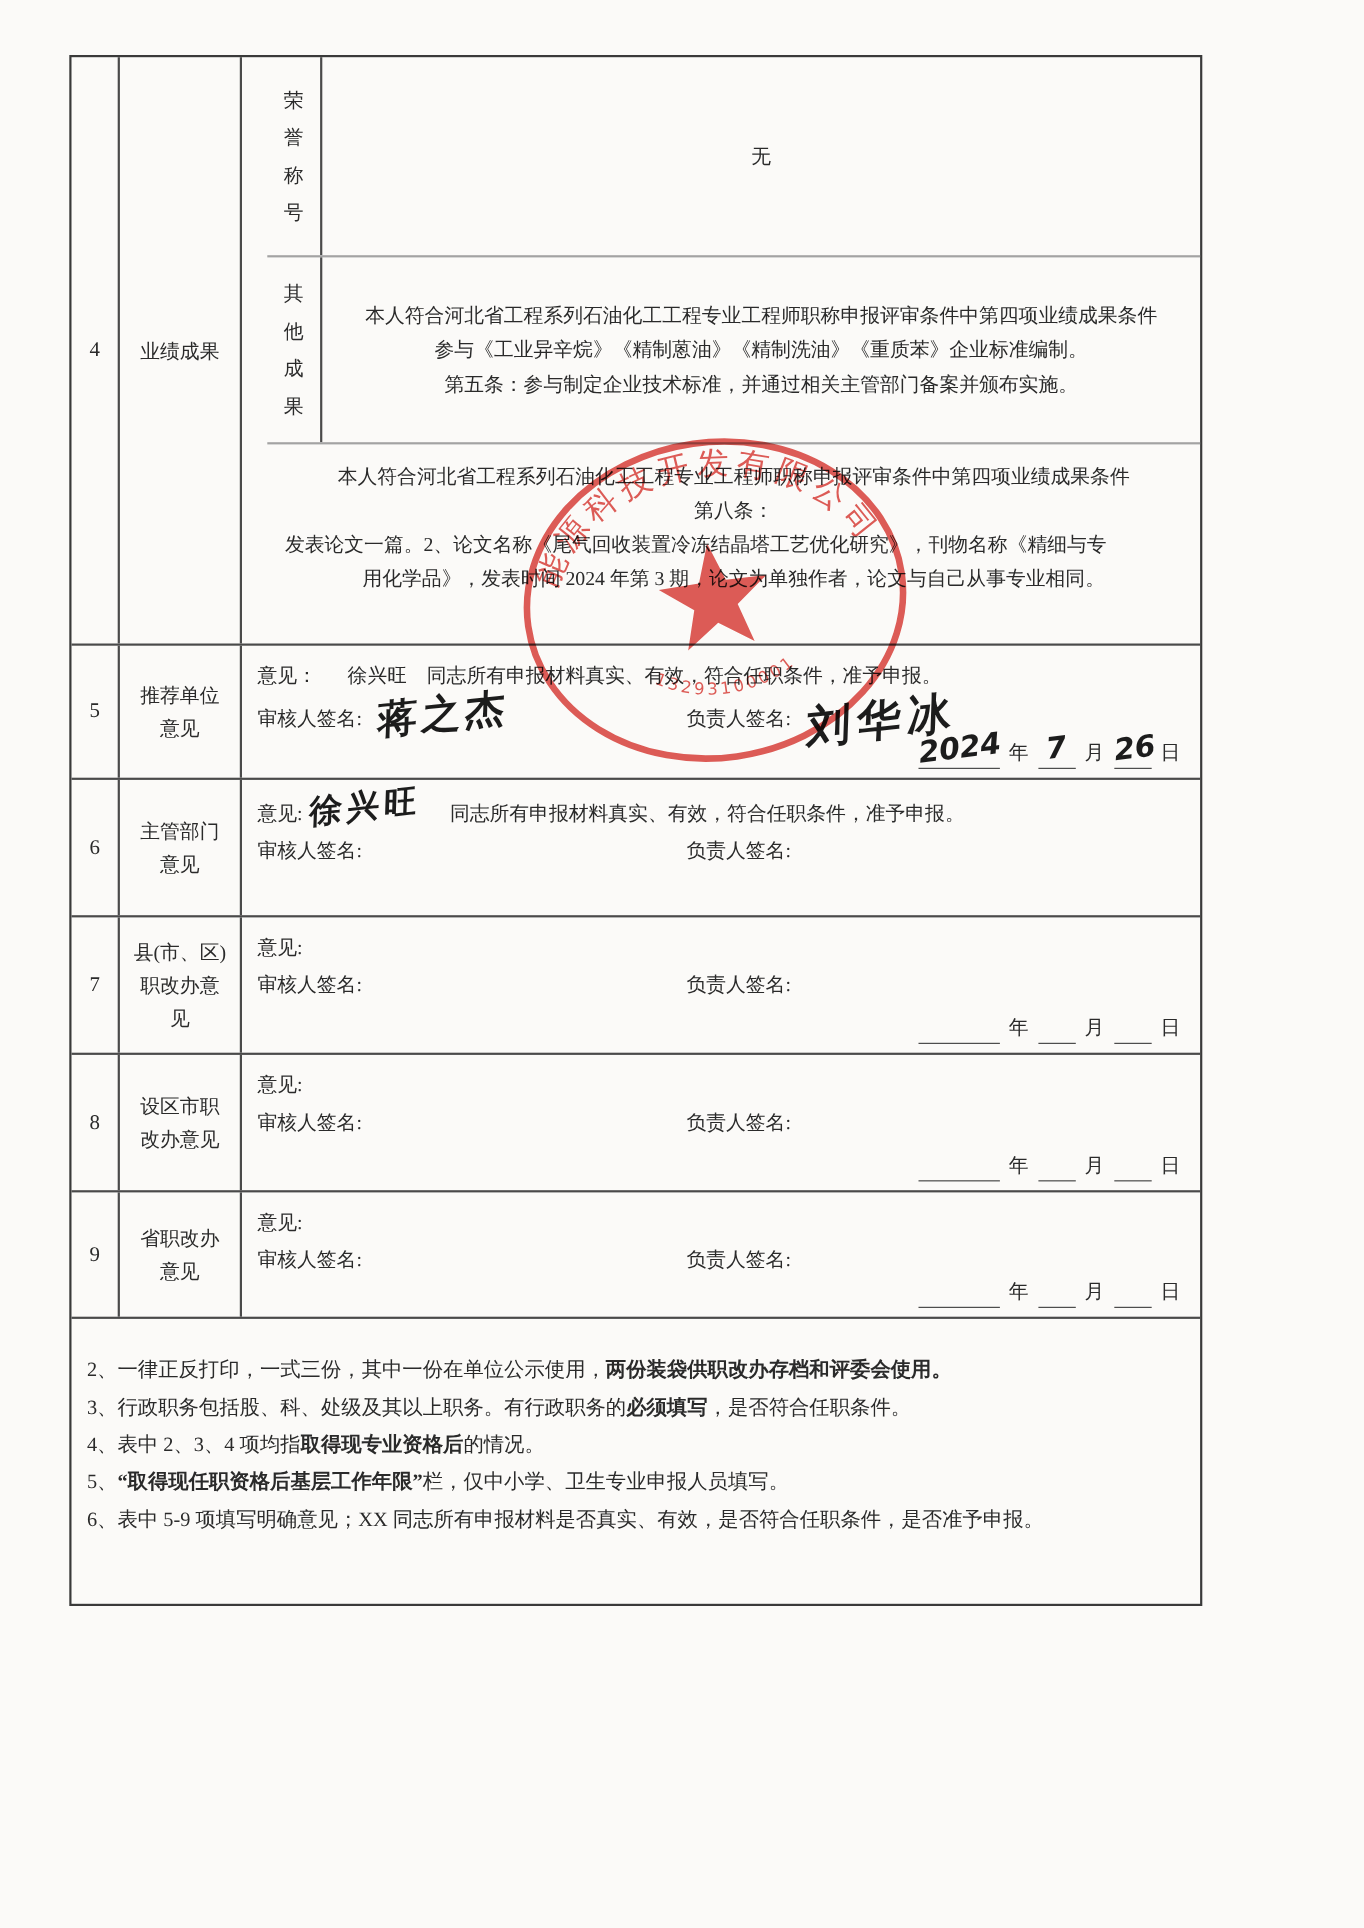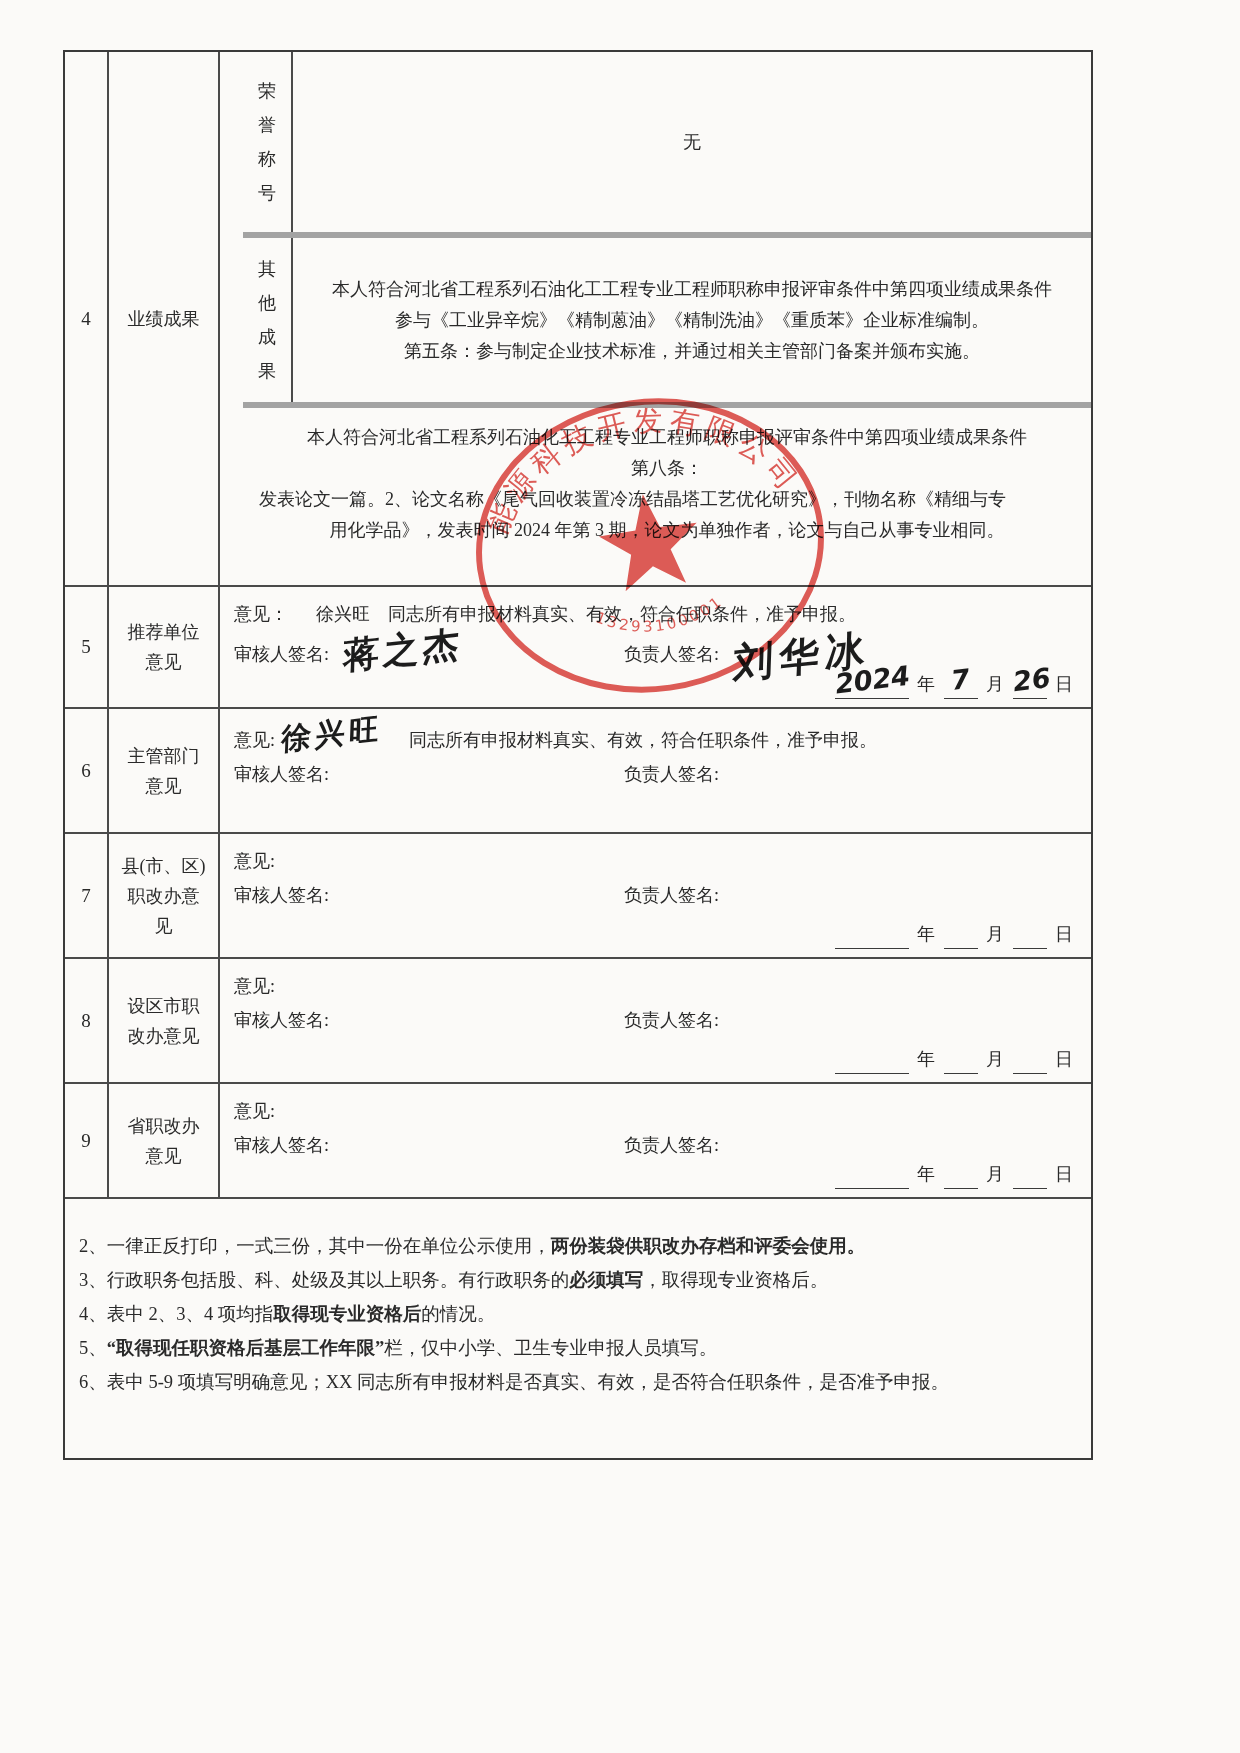--- a/index.html
+++ b/index.html
@@ -27,21 +27,21 @@
     display:flex;align-items:center;justify-content:center;
     font-size:19px;
   }
   .c-cat{
     width:111px;flex:0 0 111px;border-right:2px solid #4a4a4a;
     display:flex;align-items:center;justify-content:center;
     font-size:18px;line-height:30px;text-align:center;
     white-space:pre-line;
   }
   .c-rest{flex:1 1 auto;display:flex;flex-direction:column;padding-left:23px;}
-  .subrow{display:flex;border-top:6px solid #a3a3a3;box-sizing:border-box;}
+  .subrow{display:flex;border-top:2px solid #a3a3a3;box-sizing:border-box;}
   .subrow.first{border-top:none;}
   .c-sub{
     width:50px;flex:0 0 50px;border-right:2px solid #4a4a4a;
     display:flex;align-items:center;justify-content:center;
     font-size:18px;line-height:34px;
     text-align:center;
   }
   .c-sub .vert{width:1.1em;word-break:break-all;}
   .c-content{
     flex:1 1 auto;
@@ -266,21 +266,21 @@
           <span class="date-sep">月</span>
           <span class="u w34"></span>
           <span class="date-sep">日</span>
         </div>
       </div>
     </div>
 
     <div class="row" style="height:265px;">
       <div class="c-notes">
         <div class="note"><span>2、一律正反打印，一式三份，其中一份在单位公示使用，</span><b>两份装袋供职改办存档和评委会使用。</b><span></span></div>
-        <div class="note"><span>3、行政职务包括股、科、处级及其以上职务。有行政职务的</span><b>必须填写</b><span>，取得现专业资格后。</span></div>
+        <div class="note"><span>3、行政职务包括股、科、处级及其以上职务。有行政职务的</span><b>必须填写</b><span>，是否符合任职条件。</span></div>
         <div class="note"><span>4、表中 2、3、4 项均指</span><b>取得现专业资格后</b><span>的情况。</span></div>
         <div class="note"><span>5、</span><b>“取得现任职资格后基层工作年限”</b><span>栏，仅中小学、卫生专业申报人员填写。</span></div>
         <div class="note"><span>6、表中 5-9 项填写明确意见；XX 同志所有申报材料是否真实、有效，是否符合任职条件，是否准予申报。</span><b></b><span></span></div>
       </div>
     </div>
 
   </div>
 
   <div class="seal">
     <svg viewBox="-195 -158 390 316" xmlns="http://www.w3.org/2000/svg">

